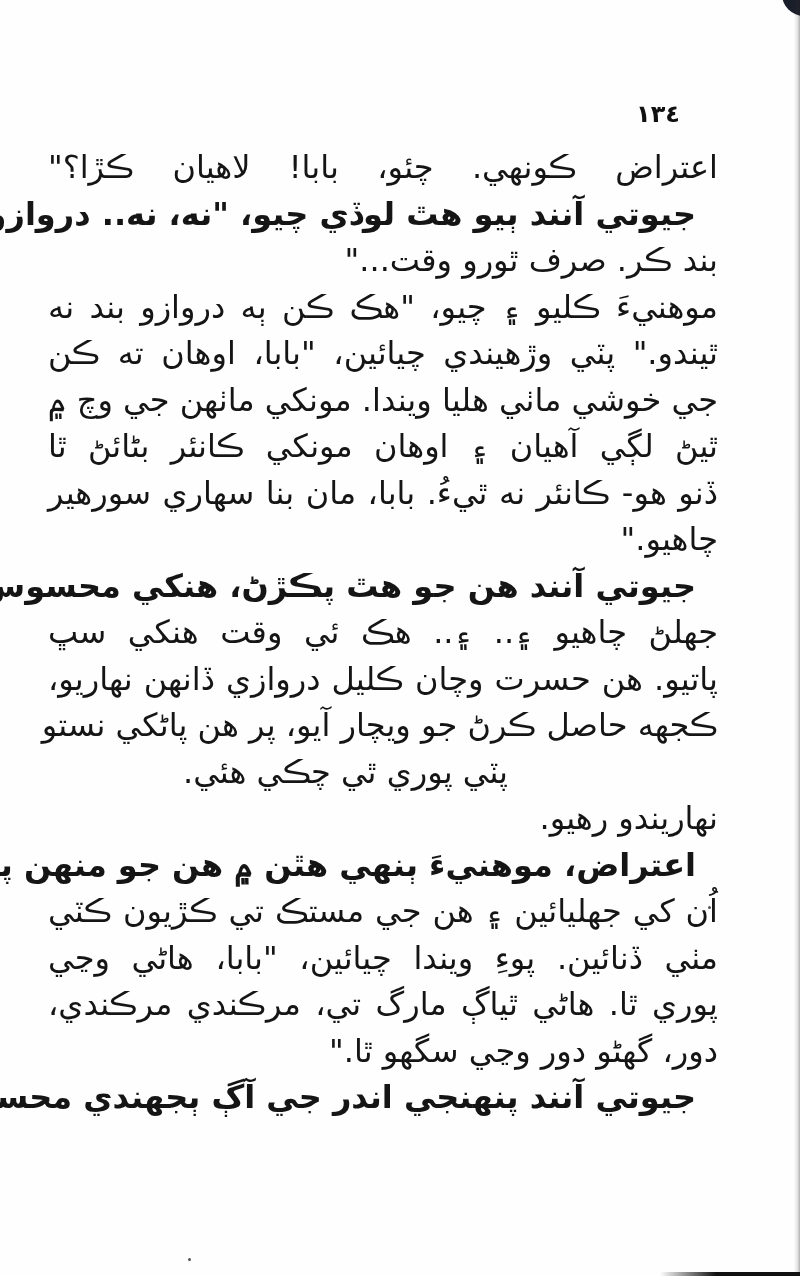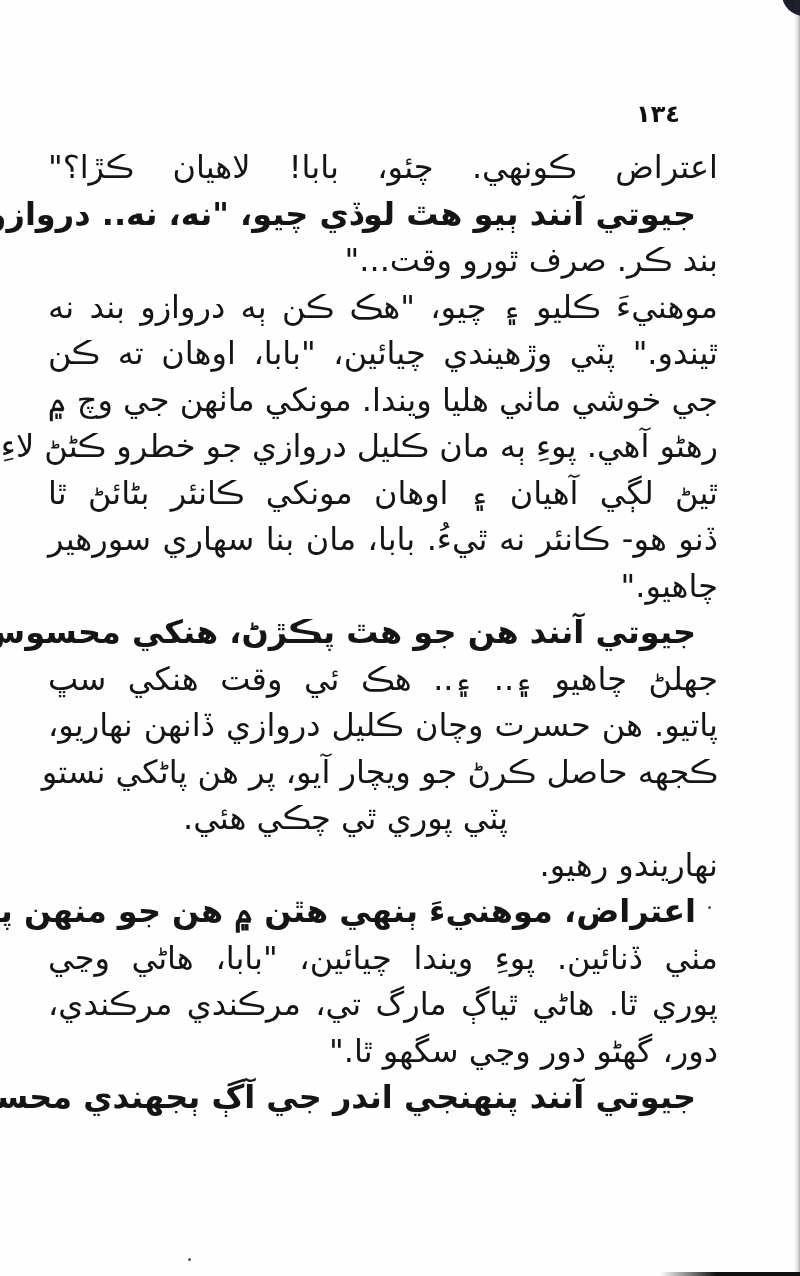--- a/index.html
+++ b/index.html
@@ -105,31 +105,31 @@
 
   <div class="page-number">١٣٤</div>
 
   <div class="text-block">
     <span class="line">اعتراض ڪونهي. چئو، بابا! لاهيان ڪڙا؟"</span>
     <span class="line indent">جيوتي آنند ٻيو هٿ لوڏي چيو، "نه، نه.. دروازو</span>
     <span class="line short">بند ڪر. صرف ٿورو وقت..."</span>
     <span class="line">موهنيءَ ڪليو ۽ چيو، "هڪ ڪن ٻه دروازو بند نه</span>
     <span class="line">ٿيندو." پٽي وڙهيندي چيائين، "بابا، اوهان ته ڪن</span>
     <span class="line">جي خوشي ماٺي هليا ويندا. مونکي ماٺهن جي وچ ۾</span>
-    <span class="line">رهڻو آهي. پوءِ ٻه مان ڪليل دروازي جو خطرو ڪڻڻ لاءِ</span>
     <span class="line">ٿيڻ لڳي آهيان ۽ اوهان مونکي ڪانئر بڻائڻ ٿا</span>
     <span class="line">ڏنو هو- ڪانئر نه ٿيءُ. بابا، مان بنا سهاري سورهير</span>
     <span class="line short">چاهيو."</span>
     <span class="line indent">جيوتي آنند هن جو هٿ پڪڙڻ، هنکي محسوس ۾</span>
     <span class="line">جهلڻ چاهيو ۽.. ۽.. هڪ ئي وقت هنکي سڀ</span>
     <span class="line">پاتيو. هن حسرت وچان ڪليل دروازي ڏانهن نهاريو،</span>
     <span class="line">ڪجهه حاصل ڪرڻ جو ويچار آيو، پر هن پاڻکي نستو</span>
     <span class="line center-indent">پٽي پوري ٿي چڪي هئي.</span>
     <span class="line short">نهاريندو رهيو.</span>
     <span class="line indent">اعتراض، موهنيءَ ٻنهي هٿن ۾ هن جو منهن پڪڙيو،</span>
+    <span class="line">اُن کي جهليائين ۽ هن جي مستڪ تي ڪڙيون ڪٽي</span>
     <span class="line">مٺي ڏنائين. پوءِ ويندا چيائين، "بابا، هاڻي وڃي</span>
     <span class="line">پوري ٿا. هاڻي ٿياڳ مارگ تي، مرڪندي مرڪندي،</span>
     <span class="line short">دور، گهڻو دور وڃي سگهو ٿا."</span>
     <span class="line indent">جيوتي آنند پنهنجي اندر جي آڳ ٻجهندي محسوس</span>
   </div>
 
   <div class="dot" style="left:708px; top:906px;"></div>
   <div class="dot" style="left:188px; top:1258px;"></div>
 </div>
 

